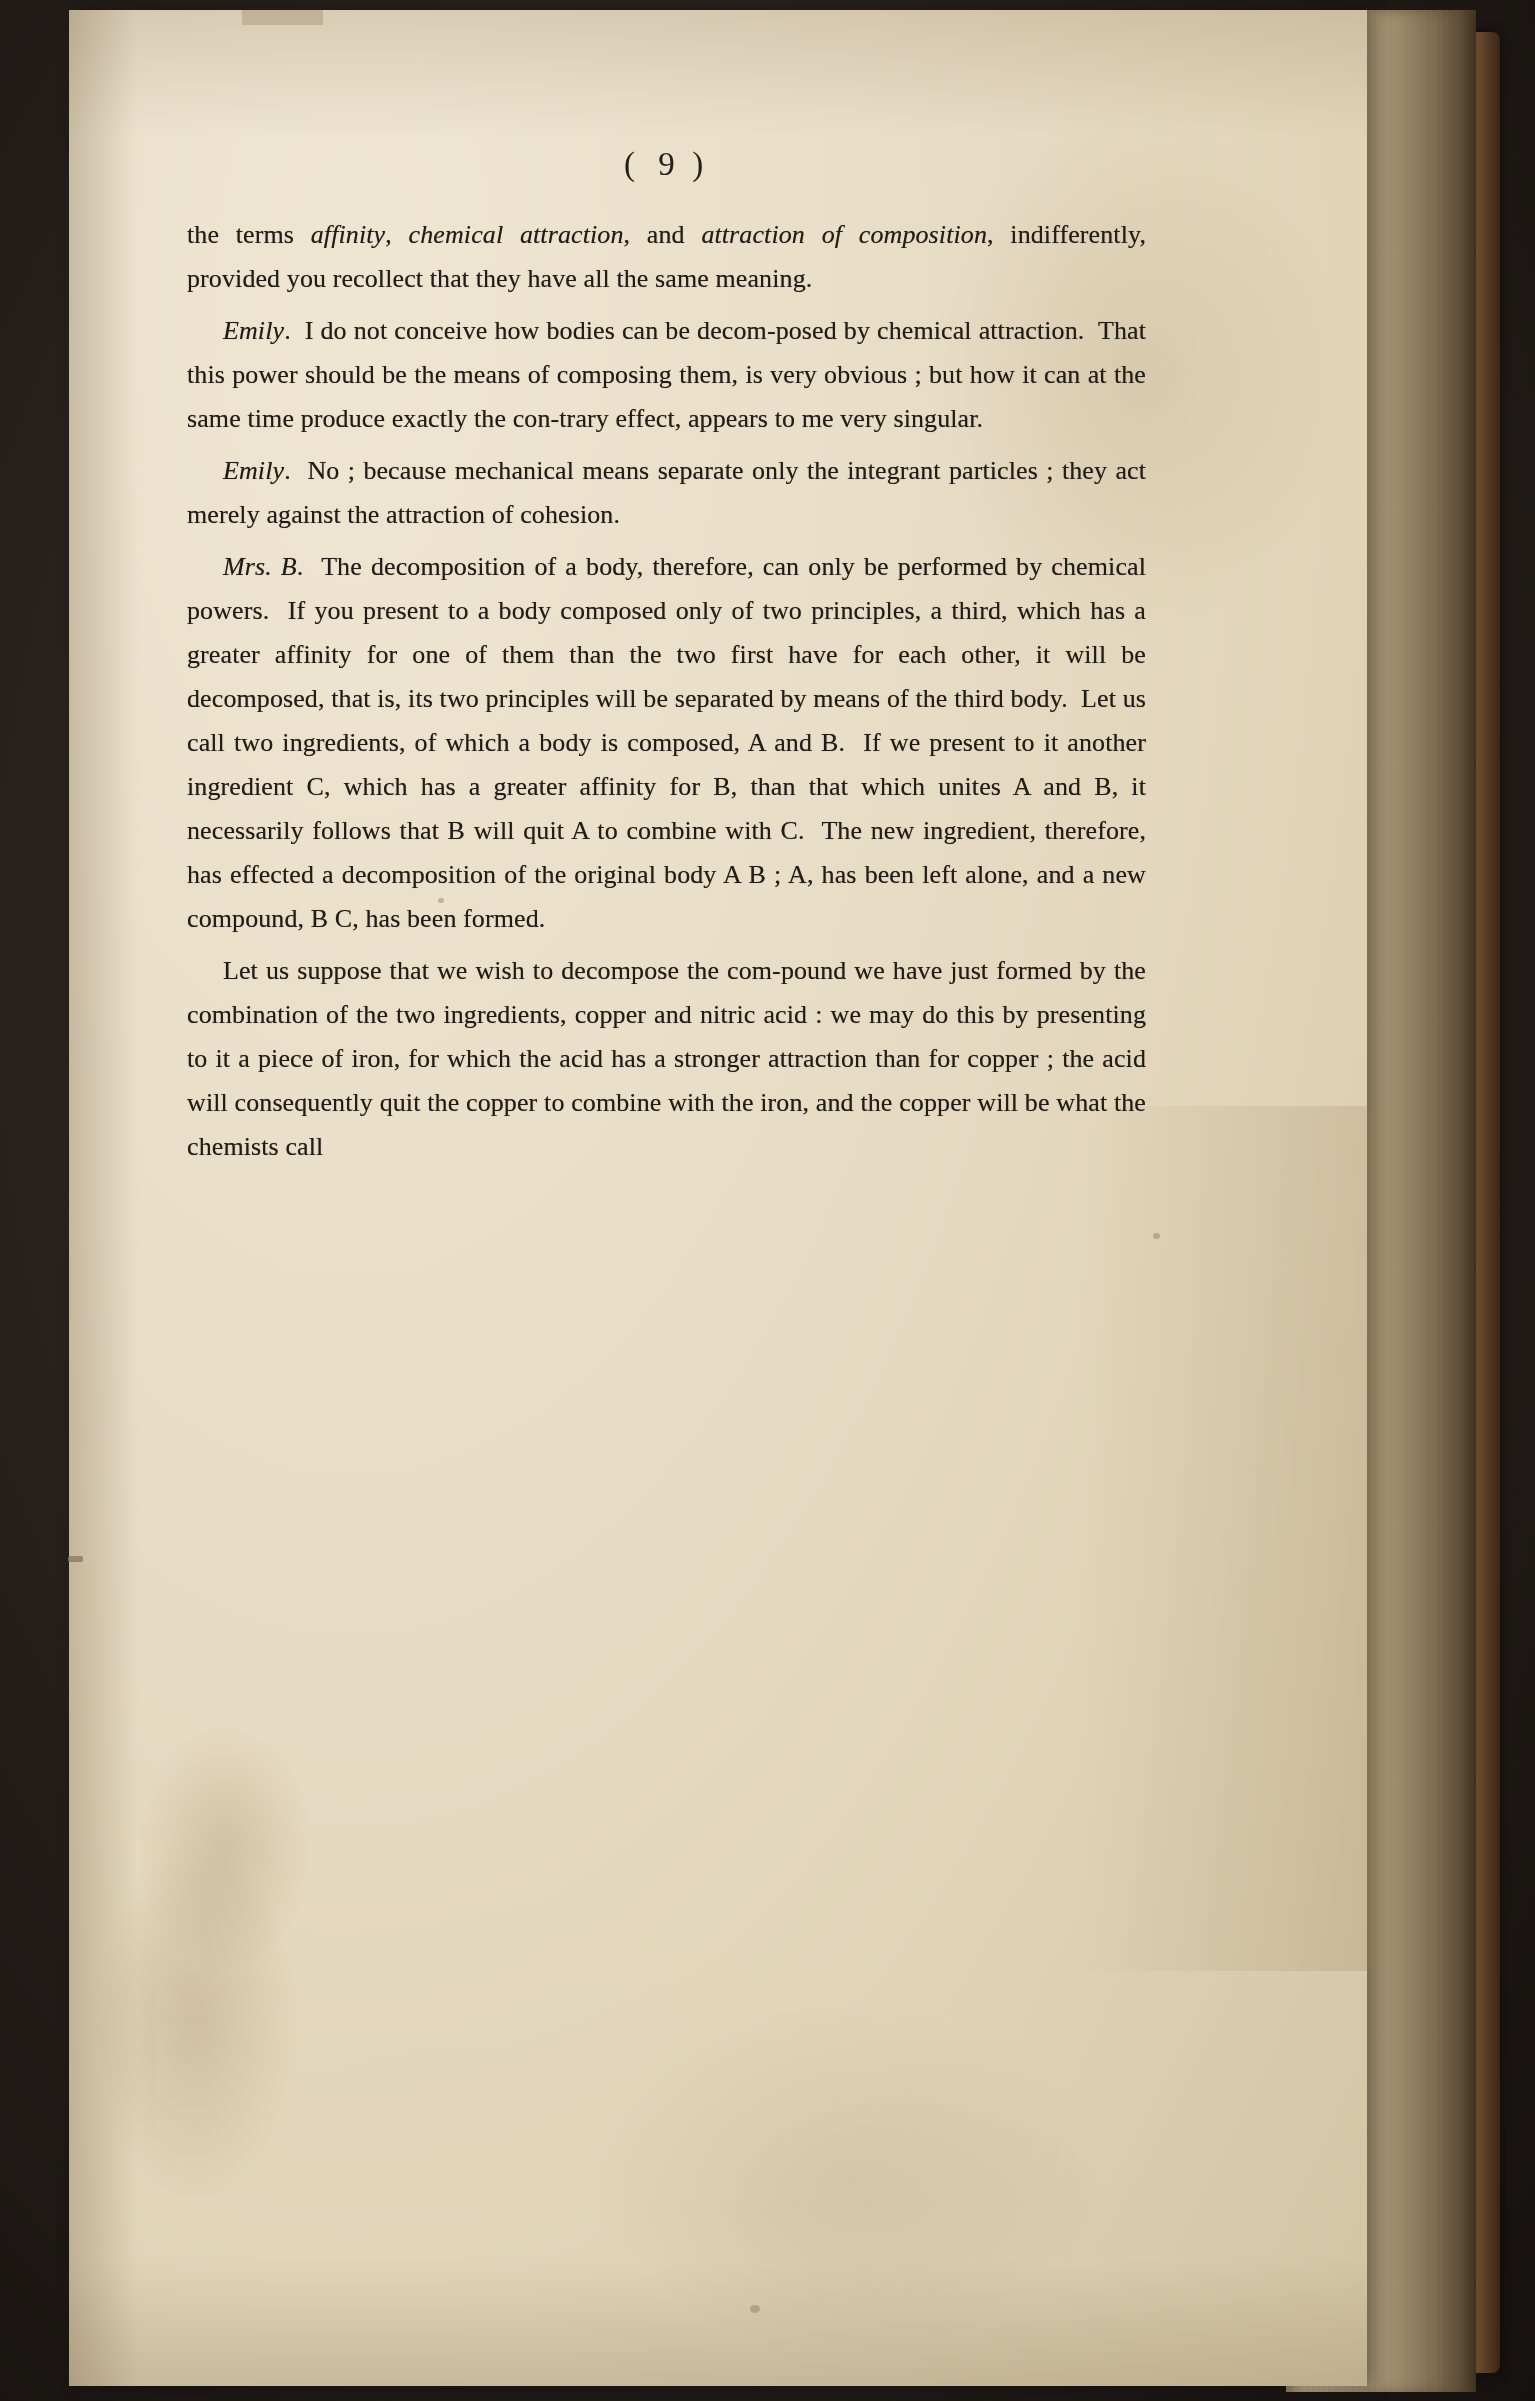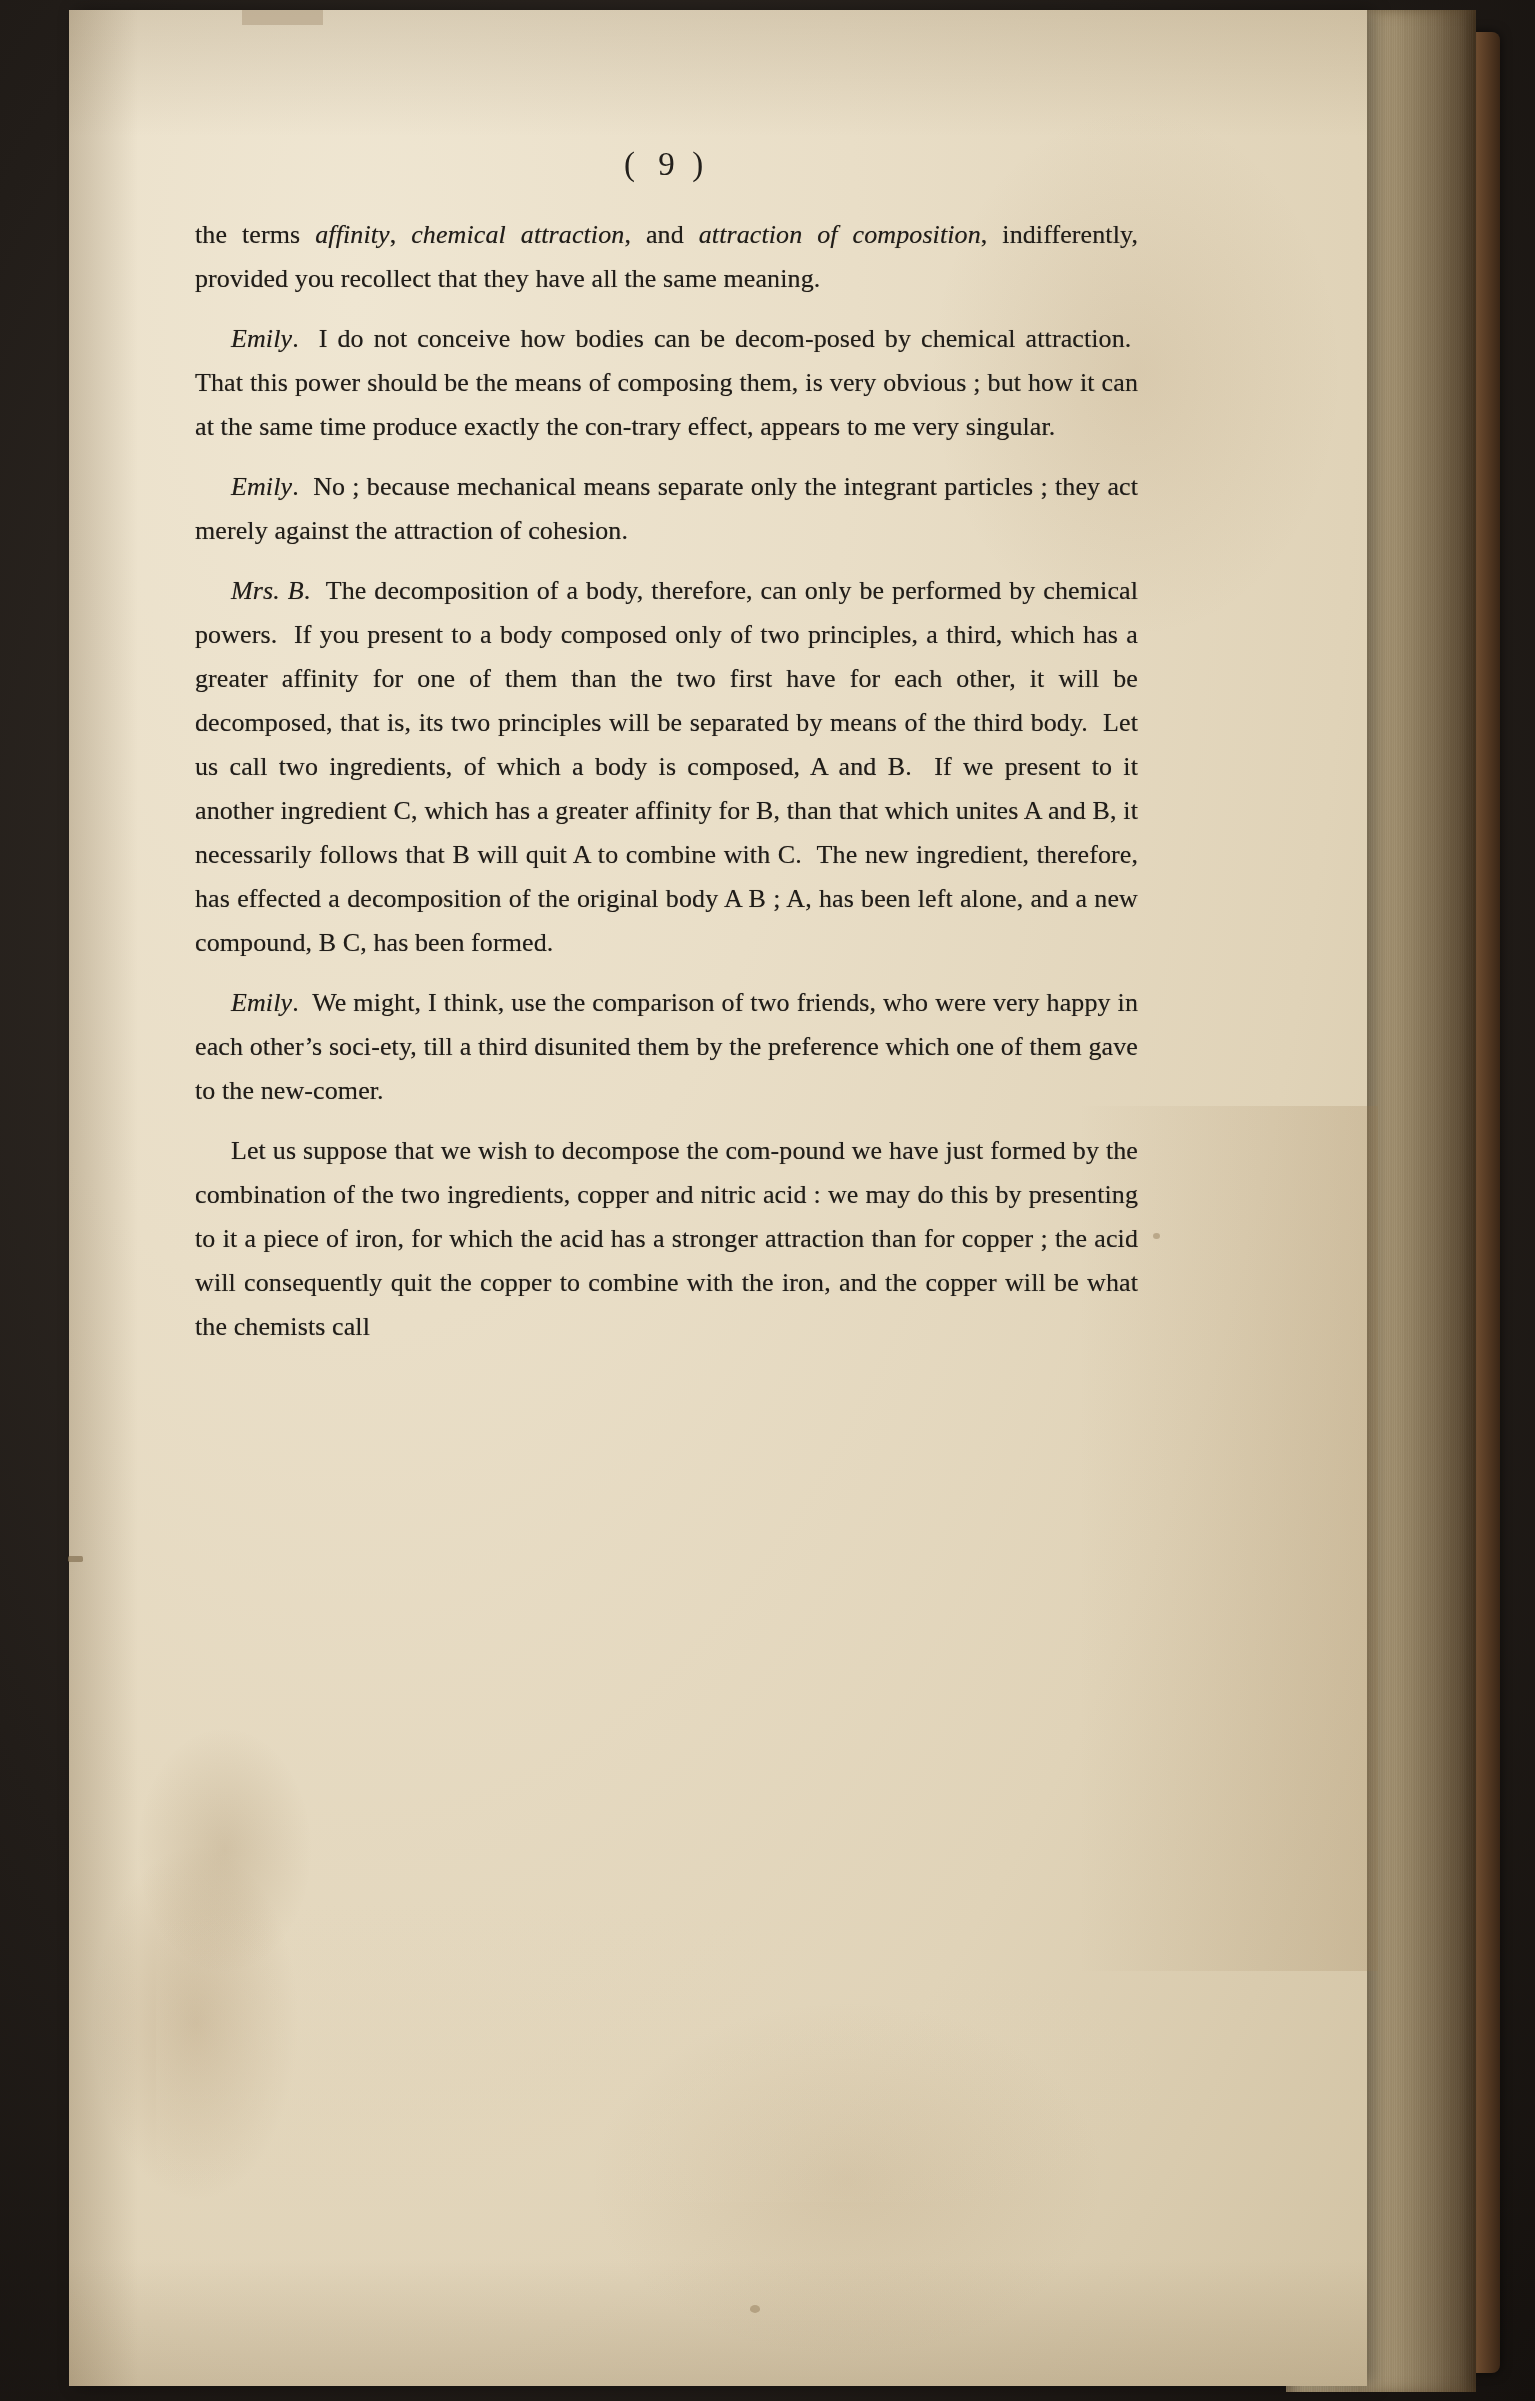--- a/index.html
+++ b/index.html
@@ -149,21 +149,21 @@
     text-align: center;
     font-size: 33px;
     letter-spacing: 5.8px;
     color: #23201c;
     margin: 0 0 30px 0;
     font-family: "Liberation Serif", serif;
   }
   .page-number .pn-num { letter-spacing: 0; padding: 0 3.5px; }
 
   p.para {
-    margin: 16px;
+    margin: 8px;
     font-size: 26px;
     line-height: 44px;
     color: #201d19;
     text-align: justify;
     text-justify: inter-word;
     font-family: "Liberation Serif", serif;
     letter-spacing: 0.1px;
     text-shadow: 0 0 0.7px rgba(40,32,24,.55);
   }
   p.indent { text-indent: 36px; }
@@ -209,21 +209,20 @@
       <div class="text-col">
 
         <div class="page-number">
           (&nbsp;<span class="pn-num">9</span>&nbsp;)
         </div>
 
         <p class="para">the terms <span class="it">affinity</span>, <span class="it">chemical attraction</span>, and <span class="it">attraction of composition</span>, indifferently, provided you recollect that they have all the same meaning.</p>
         <p class="para indent"><span class="speaker">Emily</span>.&nbsp; I do not conceive how bodies can be decom‑posed by chemical attraction.&nbsp; That this power should be the means of composing them, is very obvious ; but how it can at the same time produce exactly the con‑trary effect, appears to me very singular.</p>
         <p class="para indent"><span class="speaker">Emily</span>.&nbsp; No ; because mechanical means separate only the integrant particles ; they act merely against the attraction of cohesion.</p>
         <p class="para indent"><span class="speaker">Mrs. B</span>.&nbsp; The decomposition of a body, therefore, can only be performed by chemical powers.&nbsp; If you present to a body composed only of two principles, a third, which has a greater affinity for one of them than the two first have for each other, it will be decomposed, that is, its two principles will be separated by means of the third body.&nbsp; Let us call two ingredients, of which a body is composed, A and B.&nbsp; If we present to it another ingredient C, which has a greater affinity for B, than that which unites A and B, it necessarily follows that B will quit A to combine with C.&nbsp; The new ingredient, therefore, has effected a decomposition of the original body A B ; A, has been left alone, and a new compound, B C, has been formed.</p>
-        <p class="para indent"><span class="speaker">Emily</span>.&nbsp; We might, I think, use the comparison of two friends, who were very happy in each other’s soci‑ety, till a third disunited them by the preference which one of them gave to the new-comer.</p>
         <p class="para indent">Let us suppose that we wish to decompose the com‑pound we have just formed by the combination of the two ingredients, copper and nitric acid : we may do this by presenting to it a piece of iron, for which the acid has a stronger attraction than for copper ; the acid will consequently quit the copper to combine with the iron, and the copper will be what the chemists call</p>
 
       </div>
 
       <div class="inkfade"></div>
     </div>
   </div>
 </div>
 
 

